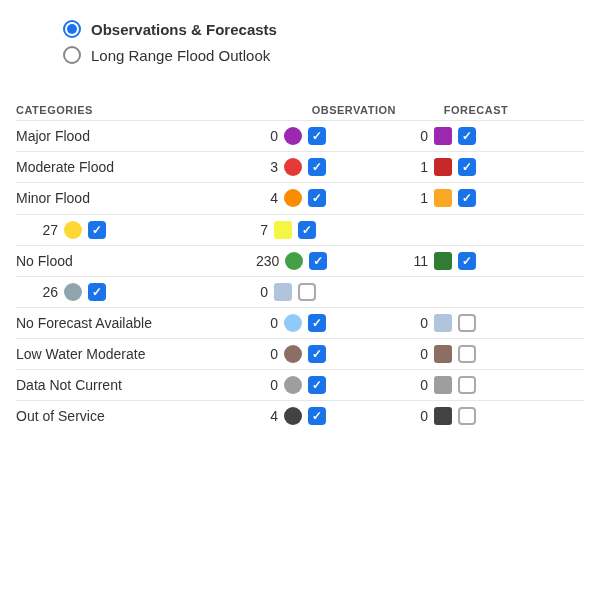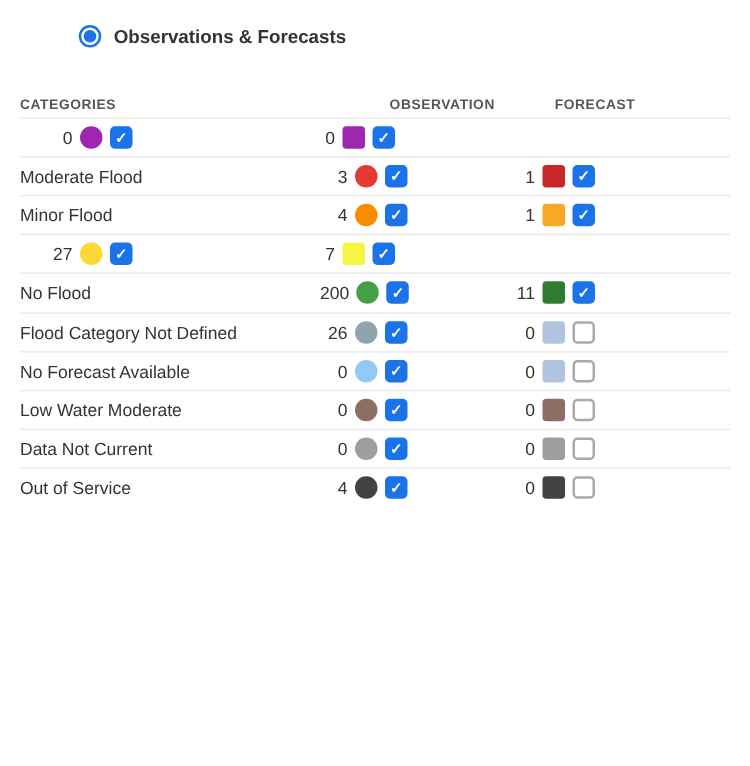--- a/index.html
+++ b/index.html
@@ -123,30 +123,35 @@
     }
   </style>
 </head>
 <body>
 
 <div class="radio-group">
   <div class="radio-option">
     <div class="radio-circle selected"></div>
     <span class="radio-label">Observations &amp; Forecasts</span>
   </div>
+  <div class="radio-option">
+    <div class="radio-circle"></div>
+    <span class="radio-label" style="font-weight:normal;">Long Range Flood Outlook</span>
+  </div>
 </div>
 
 <div class="table-header">
   <div class="col-header">CATEGORIES</div>
   <div class="col-header obs">OBSERVATION</div>
   <div class="col-header forecast">FORECAST</div>
 </div>
 
 <div id="table-body">
     <div class="table-row">
+      <div class="category-label">Major Flood</div>
       <div class="obs-cell">
         <span class="count">0</span>
         <div class="dot" style="background: rgb(156, 39, 176);"></div>
         <div class="checkbox checked"></div>
       </div>
       <div class="forecast-cell">
         <span class="count">0</span>
         <div class="square" style="background: rgb(156, 39, 176);"></div>
         <div class="checkbox checked"></div>
       </div>
@@ -185,32 +190,31 @@
       </div>
       <div class="forecast-cell">
         <span class="count">7</span>
         <div class="square" style="background: rgb(245, 245, 68);"></div>
         <div class="checkbox checked"></div>
       </div>
     </div>
     <div class="table-row">
       <div class="category-label">No Flood</div>
       <div class="obs-cell">
-        <span class="count">200</span>
+        <span class="count">230</span>
         <div class="dot" style="background: rgb(67, 160, 71);"></div>
         <div class="checkbox checked"></div>
       </div>
       <div class="forecast-cell">
         <span class="count">11</span>
         <div class="square" style="background: rgb(46, 125, 50);"></div>
         <div class="checkbox checked"></div>
       </div>
     </div>
     <div class="table-row">
-      <div class="category-label">Flood Category Not Defined</div>
       <div class="obs-cell">
         <span class="count">26</span>
         <div class="dot" style="background: rgb(144, 164, 174);"></div>
         <div class="checkbox checked"></div>
       </div>
       <div class="forecast-cell">
         <span class="count">0</span>
         <div class="square" style="background: rgb(176, 196, 222);"></div>
         <div class="checkbox unchecked"></div>
       </div>

